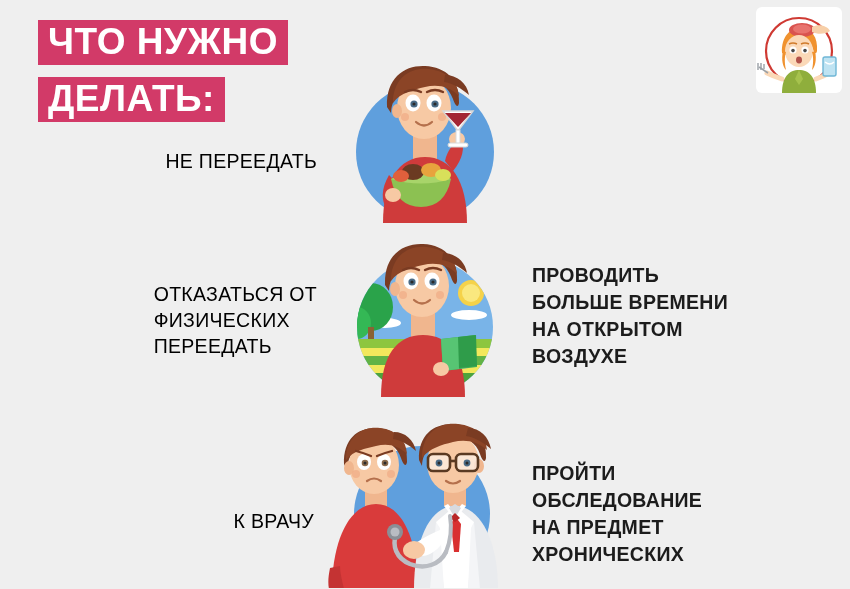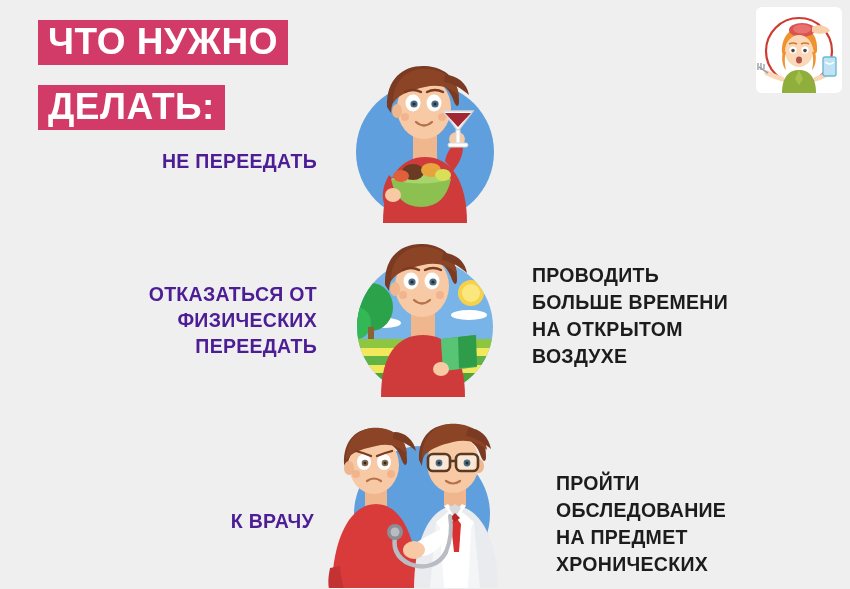--- a/index.html
+++ b/index.html
@@ -29,62 +29,61 @@
     background: #d23a68;
     color: #ffffff;
     font-weight: bold;
     font-size: 37px;
     line-height: 41px;
     letter-spacing: 0.5px;
     padding: 1px 10px 3px 10px;
     white-space: nowrap;
   }
   .title-line.second {
-    margin-top: 20px;
+    margin-top: 12px;
     padding-bottom: 0px;
     height: 44px;
     overflow: hidden;
   }
 
   
   #logo {
     position: absolute;
     right: 8px;
     top: 7px;
     width: 86px;
     height: 86px;
     background: #ffffff;
     border-radius: 6px;
     overflow: hidden;
   }
 
   .label-left {
     position: absolute;
-    text-align: right;
-    color: #4c1d95;
-    font-weight: bold;
+    color: #000000;
+    font-weight: normal;
     font-size: 19.5px;
     line-height: 26px;
     letter-spacing: 0.3px;
   }
   .label-right {
     position: absolute;
     text-align: left;
     color: #1c1c1c;
     font-weight: bold;
     font-size: 19.5px;
     line-height: 27px;
     letter-spacing: 0.3px;
   }
   #label-left-1  { right: 533px; top: 148px; }
   #label-right-1 { left: 532px;  top: 113px; }
   #label-left-2  { right: 533px; top: 281px; }
   #label-right-2 { left: 532px;  top: 262px; }
   #label-left-3  { right: 536px; top: 508px; }
-  #label-right-3 { left: 532px;  top: 470px; margin-left: 24px; }
+  #label-right-3 { left: 532px;  top: 460px; }
 
   .art {
     position: absolute;
   }
   #art-1 { left: 345px; top: 55px;  width: 160px; height: 168px; }
   #art-2 { left: 345px; top: 235px; width: 160px; height: 162px; }
   #art-3 { left: 318px; top: 418px; width: 205px; height: 171px; }
 </style>
 </head>
 <body>

